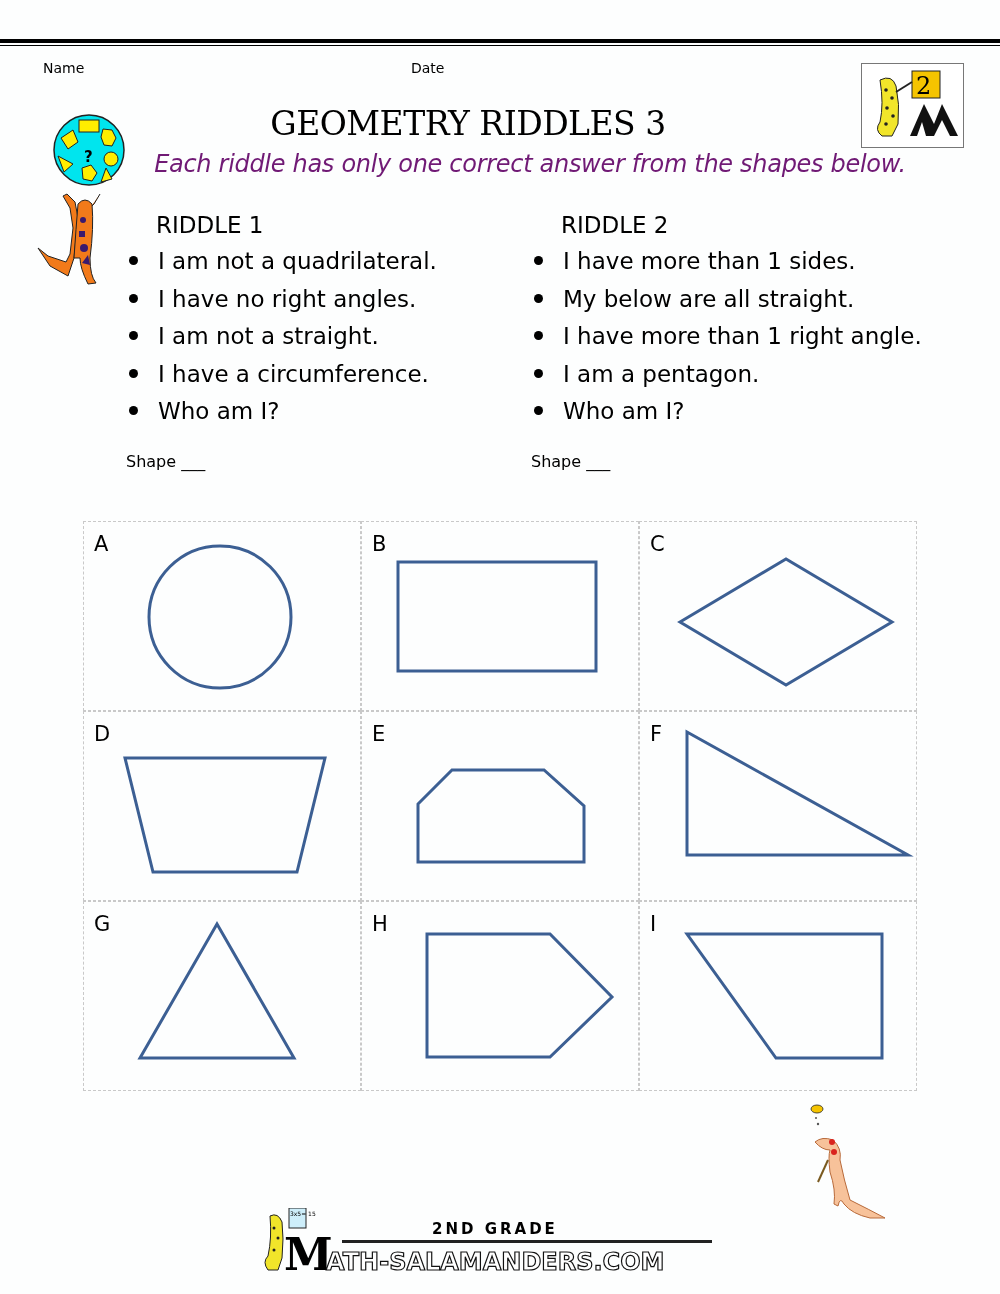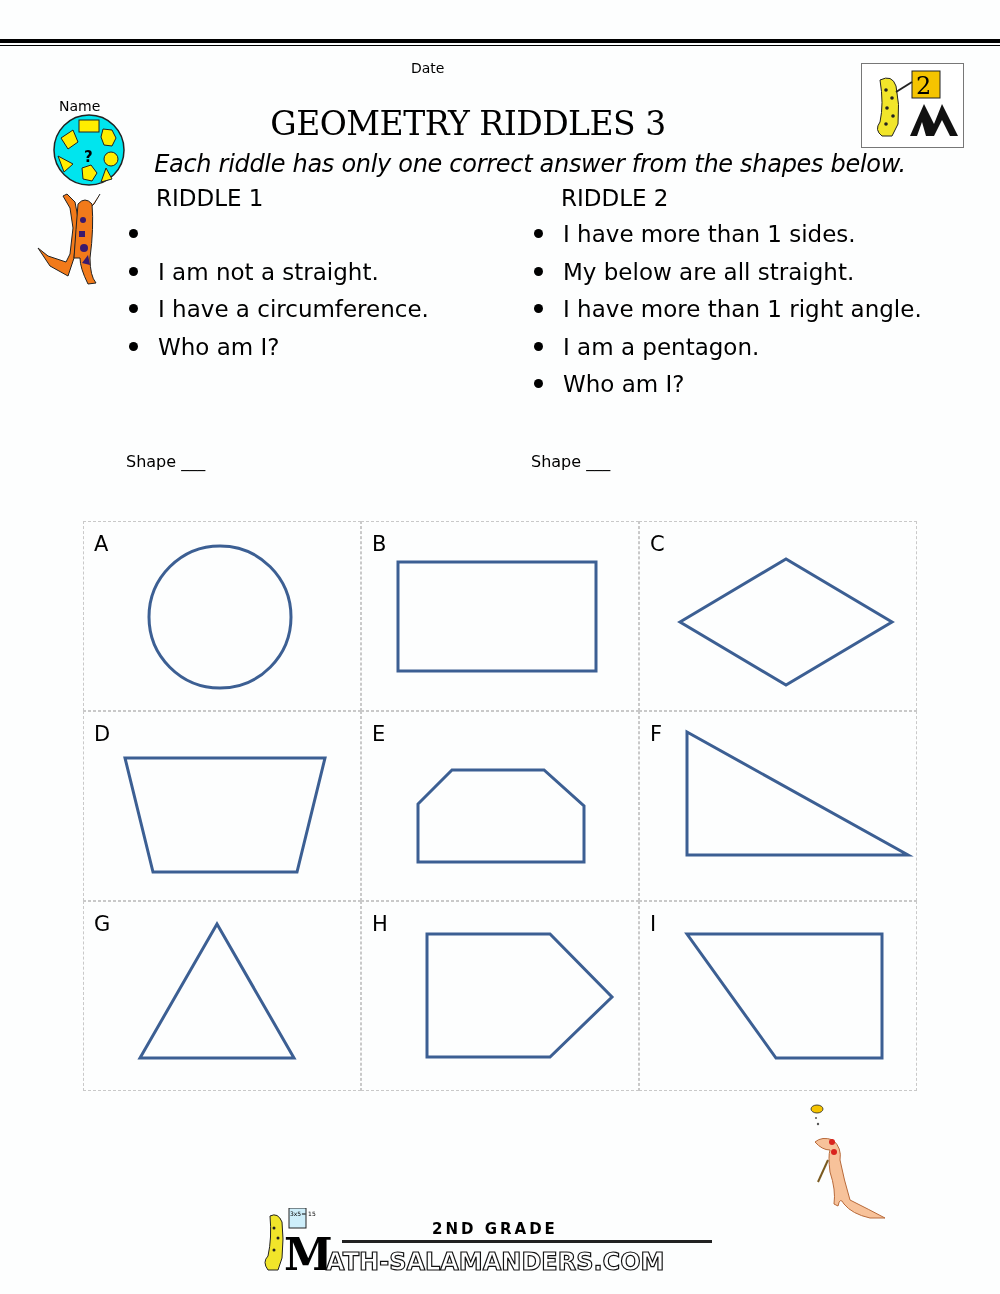--- a/index.html
+++ b/index.html
@@ -4,22 +4,22 @@
 <style>
   html, body { margin:0; padding:0; background:#fdfefe; }
   body { width:1000px; height:1294px; position:relative; overflow:hidden;
          font-family:"DejaVu Sans", sans-serif; color:#000; }
   .rule-thick { position:absolute; left:0; top:39px; width:1000px; height:4px; background:#000; }
   .rule-thin { position:absolute; left:0; top:45px; width:1000px; height:1px; background:#000; }
   .label-small { position:absolute; top:60px; font-size:14px; }
   .title { position:absolute; top:104px; left:0; width:936px; text-align:center;
            font-family:"DejaVu Serif", serif; font-size:33px; letter-spacing:-0.5px; }
   .subtitle { position:absolute; top:150px; left:150px; width:760px; text-align:center;
-              font-style:italic; font-size:24px; color:#000000; letter-spacing:-0.3px; }
-  .riddle { position:absolute; top:180px; font-size:23px; }
+              font-style:italic; font-size:24px; color:#701a75; letter-spacing:-0.3px; }
+  .riddle { position:absolute; top:207px; font-size:23px; }
   .riddle h3 { margin:0 0 0 30px; font-weight:normal; font-size:23px; height:36px; line-height:36px; }
   .riddle ul { list-style:none; margin:0; padding:0; }
   .riddle li { height:37.5px; line-height:37.5px; white-space:nowrap; }
   .riddle li .dot { display:inline-block; width:9px; height:9px; border-radius:50%; background:#000;
                     margin:0 20px 4px 3px; vertical-align:middle; }
   .shape-line { position:absolute; top:452px; font-size:16px; }
   .grid { position:absolute; left:83px; top:521px; width:835px; height:573px; }
   .cell { position:absolute; width:278px; height:190px; box-sizing:border-box;
           border:1px dashed #c9c9c9; }
   .cell .letter { position:absolute; left:10px; top:10px; font-size:21px; }
@@ -27,21 +27,21 @@
   .logo-box { position:absolute; left:861px; top:63px; width:101px; height:83px;
               border:1px solid #777; background:#fff; }
   .foot-logo { position:absolute; left:262px; top:1208px; }
 </style>
 </head>
 <body>
 
 <div class="rule-thick"></div>
 <div class="rule-thin"></div>
 
-<div class="label-small" style="left:59px;margin-top:38px;">Name</div>
+<div class="label-small" style="left:43px;">Name</div>
 <div class="label-small" style="left:411px;">Date</div>
 
 <svg style="position:absolute;left:30px;top:108px;" width="110" height="200" viewBox="0 0 110 200">
   <circle cx="59" cy="42" r="35" fill="#00e5ee" stroke="#222" stroke-width="1.5"></circle>
   <rect x="49" y="12" width="20" height="12" fill="#ffee00" stroke="#222"></rect>
   <polygon points="31,30 43,22 48,34 38,41" fill="#ffee00" stroke="#222"></polygon>
   <polygon points="73,21 82,22 86,30 82,38 74,37 71,29" fill="#ffee00" stroke="#222"></polygon>
   <circle cx="81" cy="51" r="7" fill="#ffee00" stroke="#222"></circle>
   <polygon points="28,48 43,56 34,64" fill="#ffee00" stroke="#222"></polygon>
   <polygon points="52,60 61,57 67,65 62,73 53,71" fill="#ffee00" stroke="#222"></polygon>
@@ -70,21 +70,22 @@
       <circle cx="31" cy="52" r="1.8" fill="#222"></circle>
     <circle cx="24" cy="60" r="1.8" fill="#222"></circle>
     <line x1="34" y1="28" x2="50" y2="18" stroke="#222" stroke-width="2"></line>
   </svg>
   
 </div>
 
 <div class="riddle" style="left:126px;">
   <h3>RIDDLE 1</h3>
   <ul>
-    <li><span class="dot"></span></li>
+    <li><span class="dot"></span><span>I am not a quadrilateral.</span></li>
+    <li><span class="dot"></span><span>I have no right angles.</span></li>
     <li><span class="dot"></span><span>I am not a straight.</span></li>
     <li><span class="dot"></span><span>I have a circumference.</span></li>
     <li><span class="dot"></span><span>Who am I?</span></li>
   </ul>
 </div>
 <div class="shape-line" style="left:126px;">Shape ___</div>
 
 <div class="riddle" style="left:531px;">
   <h3>RIDDLE 2</h3>
   <ul>

